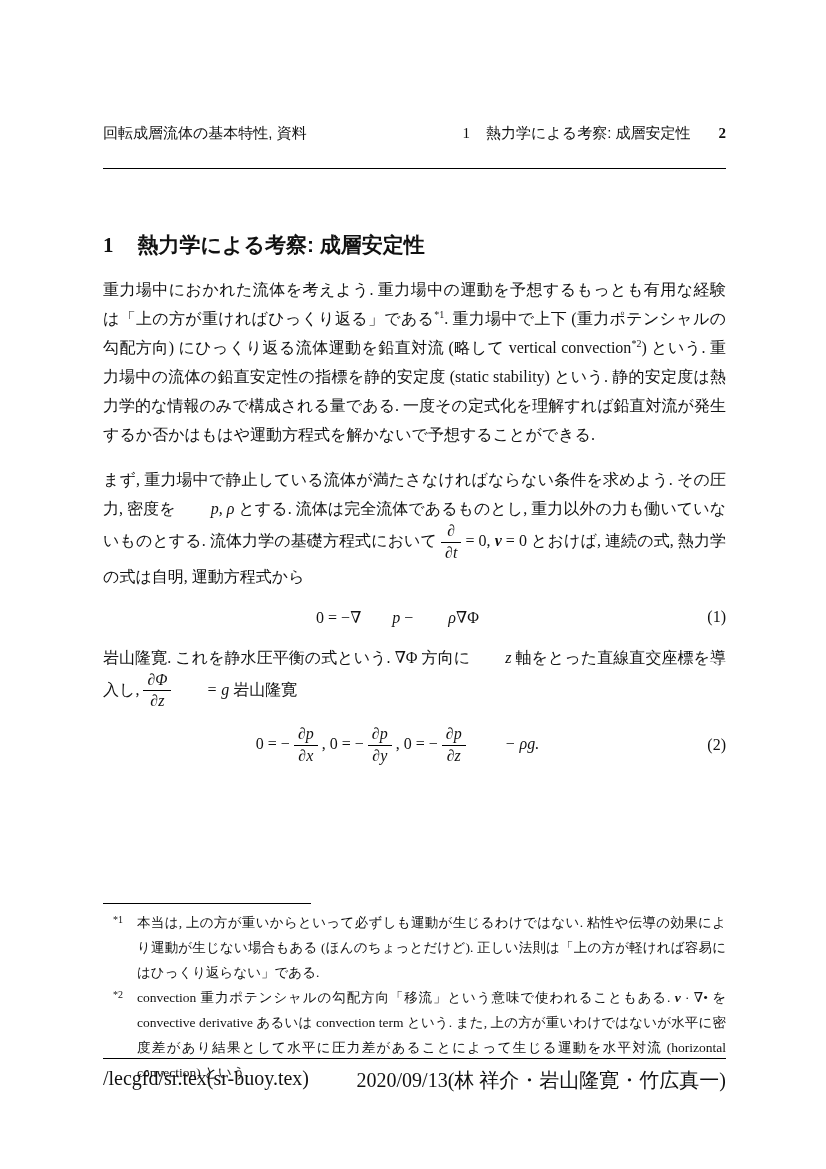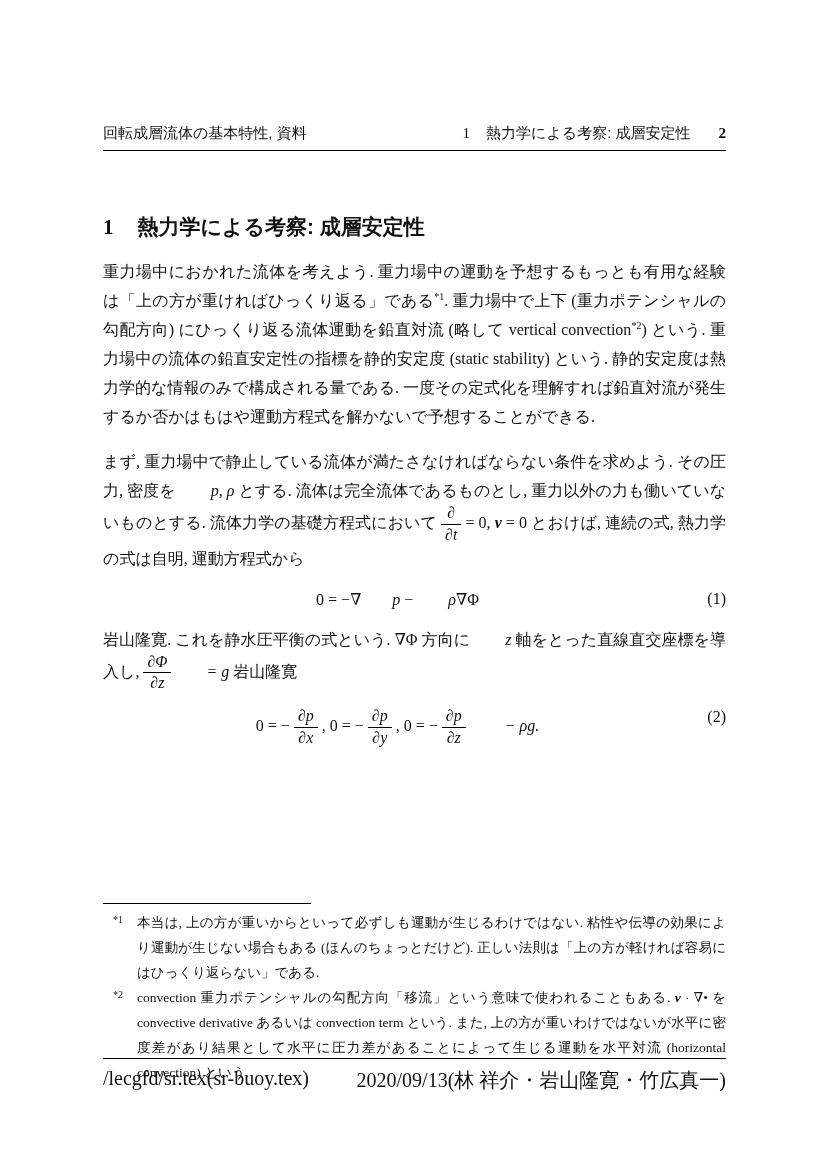--- a/index.html
+++ b/index.html
@@ -22,21 +22,21 @@
     top: 0;
     width: 623px;
   }
   
   .runhead {
     margin-top: 124px;
     display: flex;
     justify-content: space-between;
     align-items: baseline;
     font-size: 15px;
-    padding-bottom: 7px;
+    padding-bottom: 25px;
     border-bottom: 1.5px solid #000000;
   }
   .runhead-left {
     font-family: "Liberation Sans", "DejaVu Sans", sans-serif;
   }
   .runhead-right {
     display: flex;
     align-items: baseline;
   }
   .runhead-secno {
@@ -99,21 +99,21 @@
     font-style: italic;
   }
   .frac .fden {
     display: block;
     padding: 2px 4px 0 4px;
     font-style: italic;
   }
   
   .eqrow {
     display: flex;
-    align-items: flex-start;
+    align-items: center;
     font-size: 16px;
   }
   .eq1row { margin: 17px 0 16px 0; }
   .eq2row { margin: 14px 0 13px 0; }
   .eqbody {
     flex: 1;
     text-align: center;
   }
   .eqno {
     width: 34px;

